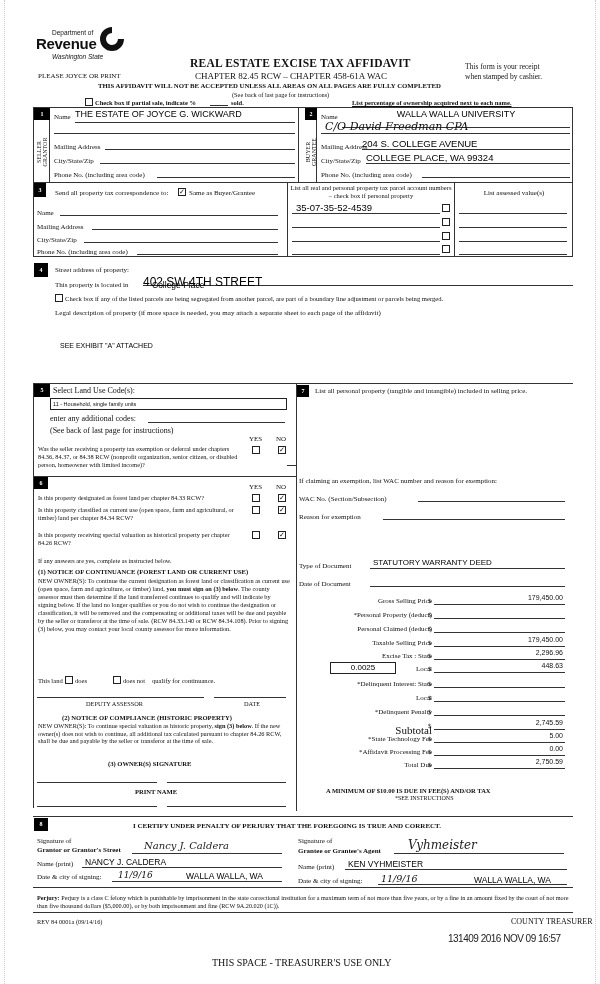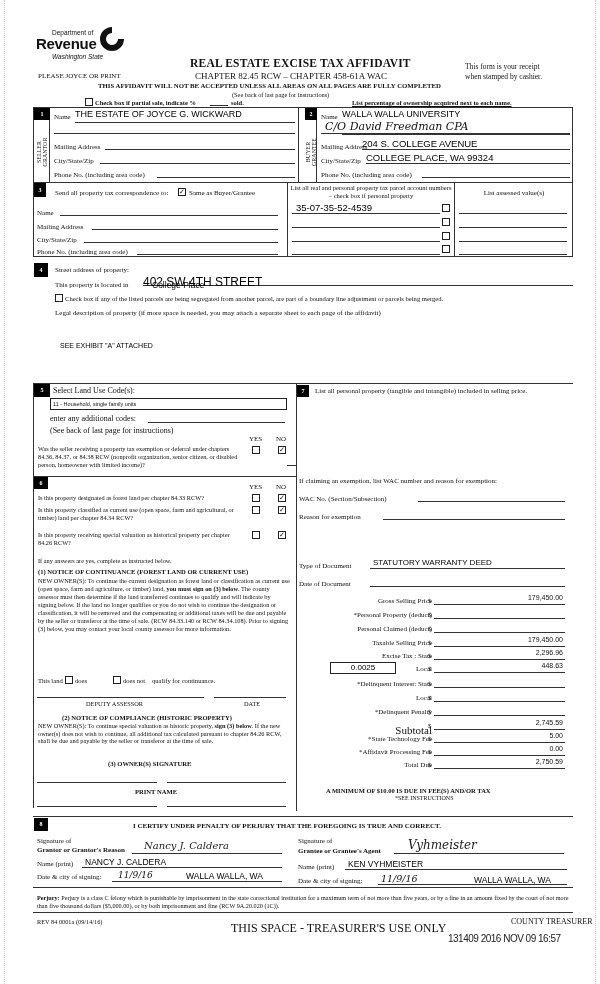--- a/index.html
+++ b/index.html
@@ -64,21 +64,21 @@
 <div class="line" style="left:157px;top:169px;width:138px;height:9px;"></div>
 
 <div class="numbox" style="left:305px;top:108px;width:12px;height:12px;line-height:12px;">2</div>
 <div class="abs" style="left:305px;top:120px;width:12px;height:62px;border-right:1px solid #333;">
   <div style="position:absolute;left:-22px;top:26px;width:56px;transform:rotate(-90deg);text-align:center;font-size:6px;line-height:6px;">
     <div>BUYER</div>
     <div>GRANTEE</div>
   </div>
 </div>
 <div class="abs" style="left:321px;top:113px;font-size:7px;">Name</div>
-<div class="line typed" style="left:342px;top:109px;width:228px;height:26px;font-size:9px;">WALLA WALLA UNIVERSITY</div>
+<div class="line typed" style="left:342px;top:109px;width:228px;height:19px;font-size:9px;text-align:center;">WALLA WALLA UNIVERSITY</div>
 <div class="line script" style="left:321px;top:120px;width:249px;height:14px;font-size:11px;padding-left:4px;">C/O David Freedman CPA</div>
 <div class="abs" style="left:321px;top:143px;font-size:7px;">Mailing Address</div>
 <div class="line typed" style="left:362px;top:138px;width:208px;height:12px;font-size:9.5px;">204 S. COLLEGE AVENUE</div>
 <div class="abs" style="left:321px;top:157px;font-size:7px;">City/State/Zip</div>
 <div class="line typed" style="left:366px;top:152px;width:204px;height:12px;font-size:9.5px;">COLLEGE PLACE, WA  99324</div>
 <div class="abs" style="left:321px;top:171px;font-size:7px;">Phone No. (including area code)</div>
 <div class="line" style="left:422px;top:169px;width:148px;height:9px;"></div>
 
 <div class="vline" style="left:287px;top:182px;height:75px;"></div>
 <div class="vline" style="left:454px;top:182px;height:75px;"></div>
@@ -301,21 +301,21 @@
     </div>
 </div>
 <div class="abs bold" style="left:326px;top:787px;font-size:6.5px;">A MINIMUM OF $10.00 IS DUE IN FEE(S) AND/OR TAX</div>
 <div class="abs" style="left:395px;top:795px;font-size:6px;">*SEE INSTRUCTIONS</div>
 
 <div class="hline" style="left:33px;top:816px;width:540px;border-top:1.5px solid #333;"></div>
 <div class="numbox" style="left:34px;top:818px;width:14px;height:13px;line-height:13px;">8</div>
 <div class="abs bold" style="left:133px;top:822px;font-size:7px;">I CERTIFY UNDER PENALTY OF PERJURY THAT THE FOREGOING IS TRUE AND CORRECT.</div>
 
 <div class="abs" style="left:37px;top:837px;font-size:7px;">Signature of</div>
-<div class="abs bold" style="left:37px;top:846px;font-size:7px;">Grantor or Grantor's Reason</div>
+<div class="abs bold" style="left:37px;top:846px;font-size:7px;">Grantor or Grantor's Street</div>
 <div class="line script" style="left:132px;top:840px;width:150px;height:14px;font-size:10px;color:#222;padding-left:12px;">Nancy J. Caldera</div>
 <div class="abs" style="left:37px;top:860px;font-size:7px;">Name (print)</div>
 <div class="line typed" style="left:82px;top:857px;width:200px;height:11px;font-size:8.5px;padding-left:3px;">NANCY J. CALDERA</div>
 <div class="abs" style="left:37px;top:873px;font-size:7px;">Date &amp; city of signing:</div>
 <div class="line" style="left:112px;top:870px;width:170px;height:12px;">
   <span class="abs script" style="left:6px;top:0px;font-size:9px;">11/9/16</span>
   <span class="abs typed" style="left:74px;top:1px;font-size:8.5px;">WALLA WALLA, WA</span>
 </div>
 
 <div class="abs" style="left:298px;top:837px;font-size:7px;">Signature of</div>
@@ -328,18 +328,18 @@
   <span class="abs script" style="left:3px;top:0px;font-size:9.5px;">11/9/16</span>
   <span class="abs typed" style="left:96px;top:2px;font-size:8.5px;">WALLA WALLA, WA</span>
 </div>
 <div class="hline" style="left:33px;top:887px;width:540px;"></div>
 
 <div class="abs" style="left:37px;top:894px;width:535px;font-size:6.2px;line-height:8px;">
   <b>Perjury:</b><span> Perjury is a class C felony which is punishable by imprisonment in the state correctional institution for a maximum term of not more than five years, or by a fine in an amount fixed by the court of not more than five thousand dollars ($5,000.00), or by both imprisonment and fine (RCW 9A.20.020 (1C)).</span>
 </div>
 <div class="hline" style="left:33px;top:912px;width:540px;"></div>
 <div class="abs" style="left:37px;top:918px;font-size:6.3px;">REV 84 0001a (09/14/16)</div>
-<div class="abs" style="left:212px;top:921px;font-size:12px;margin-left:19px;">THIS SPACE - TREASURER'S USE ONLY</div>
+<div class="abs" style="left:212px;top:957px;font-size:10px;">THIS SPACE - TREASURER'S USE ONLY</div>
 <div class="abs" style="left:463px;top:917px;font-size:8px;padding-left:48px;">COUNTY TREASURER</div>
 <div class="abs hand" style="left:448px;top:933px;font-size:10px;letter-spacing:-0.5px;color:#222;">131409 2016 NOV 09 16:57</div>
 
 <div class="vline" style="left:4px;top:0;height:984px;border-left:1px dotted #ccc;"></div>
 <div class="vline" style="left:595px;top:0;height:984px;border-left:1px dotted #ccc;"></div>
 
 </body></html>

